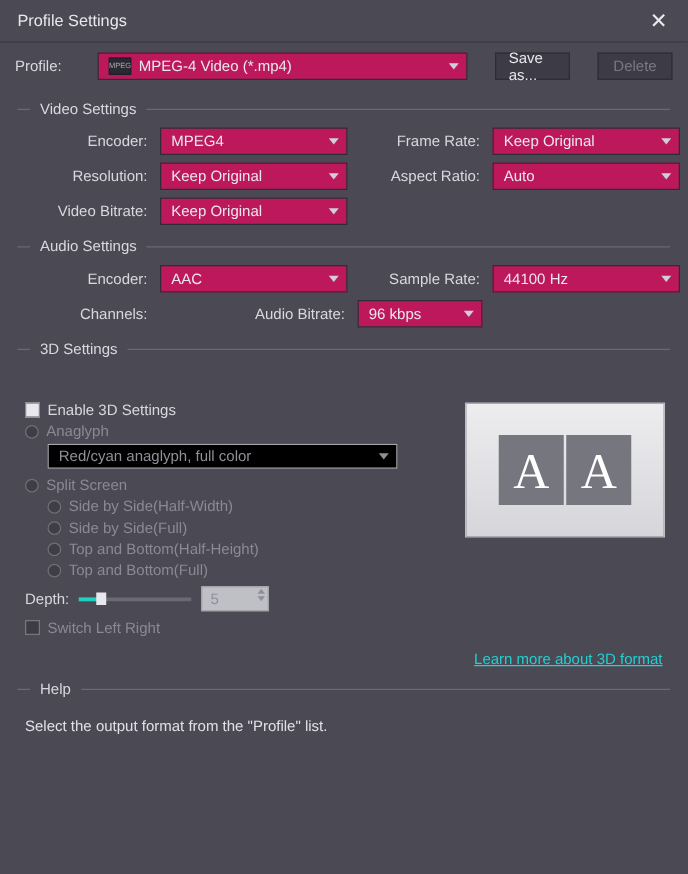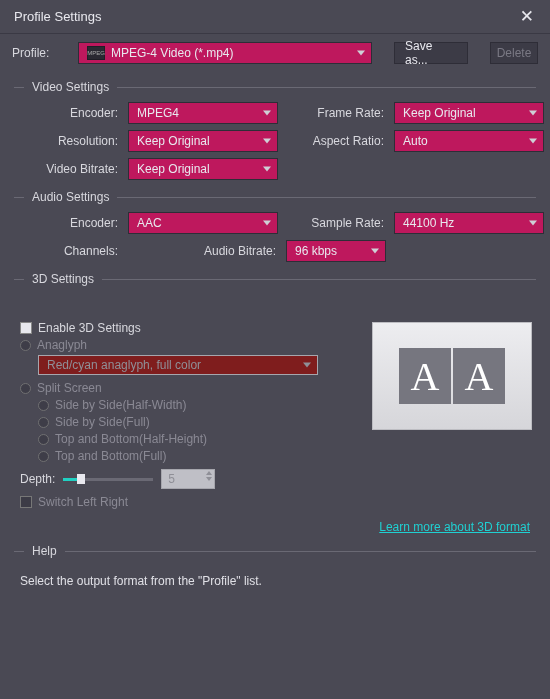--- a/index.html
+++ b/index.html
@@ -112,21 +112,21 @@
     border: 1px solid #777;
     border-radius: 50%;
     margin-right: 6px;
     flex-shrink: 0;
   }
   .radio.dis { opacity: 0.85; }
   .opt { display: flex; align-items: center; margin: 3px 0; }
   .dis-txt { color: #8a8994; }
   .sub { margin-left: 18px; }
   .ana-select {
-    background: #7f1d1d;
+    background: #000000;
     color: #8f8f97;
     border: 1px solid #a6a6ad;
     height: 20px;
     width: 280px;
     position: relative;
     display: flex;
     align-items: center;
     padding: 0 22px 0 8px;
     font-size: 12px;
     margin: 2px 0 6px 18px;
@@ -170,22 +170,22 @@
   <span class="close-x">✕</span>
 </div>
 
 <div class="row profilebar">
   <span class="lbl" style="width:44px;text-align:left">Profile:</span>
   <div class="select" style="flex:1">
     <span class="profile-ico">MPEG</span>
     <span>MPEG-4 Video (*.mp4)</span>
     <span class="tri"></span>
   </div>
-  <div class="btn" style="width:74px">Save as...</div>
-  <div class="btn disabled" style="width:48px">Delete</div>
+  <div class="btn" style="width:60px">Save as...</div>
+  <div class="btn disabled" style="width:60px">Delete</div>
 </div>
 
 <div class="section">
   <div class="sec-hdr">
     <div class="line-l"></div>
       <span>Video Settings</span>
       <div class="line-r"></div>
   </div>
   <div class="grid2">
     <span class="lbl">Encoder:</span>

